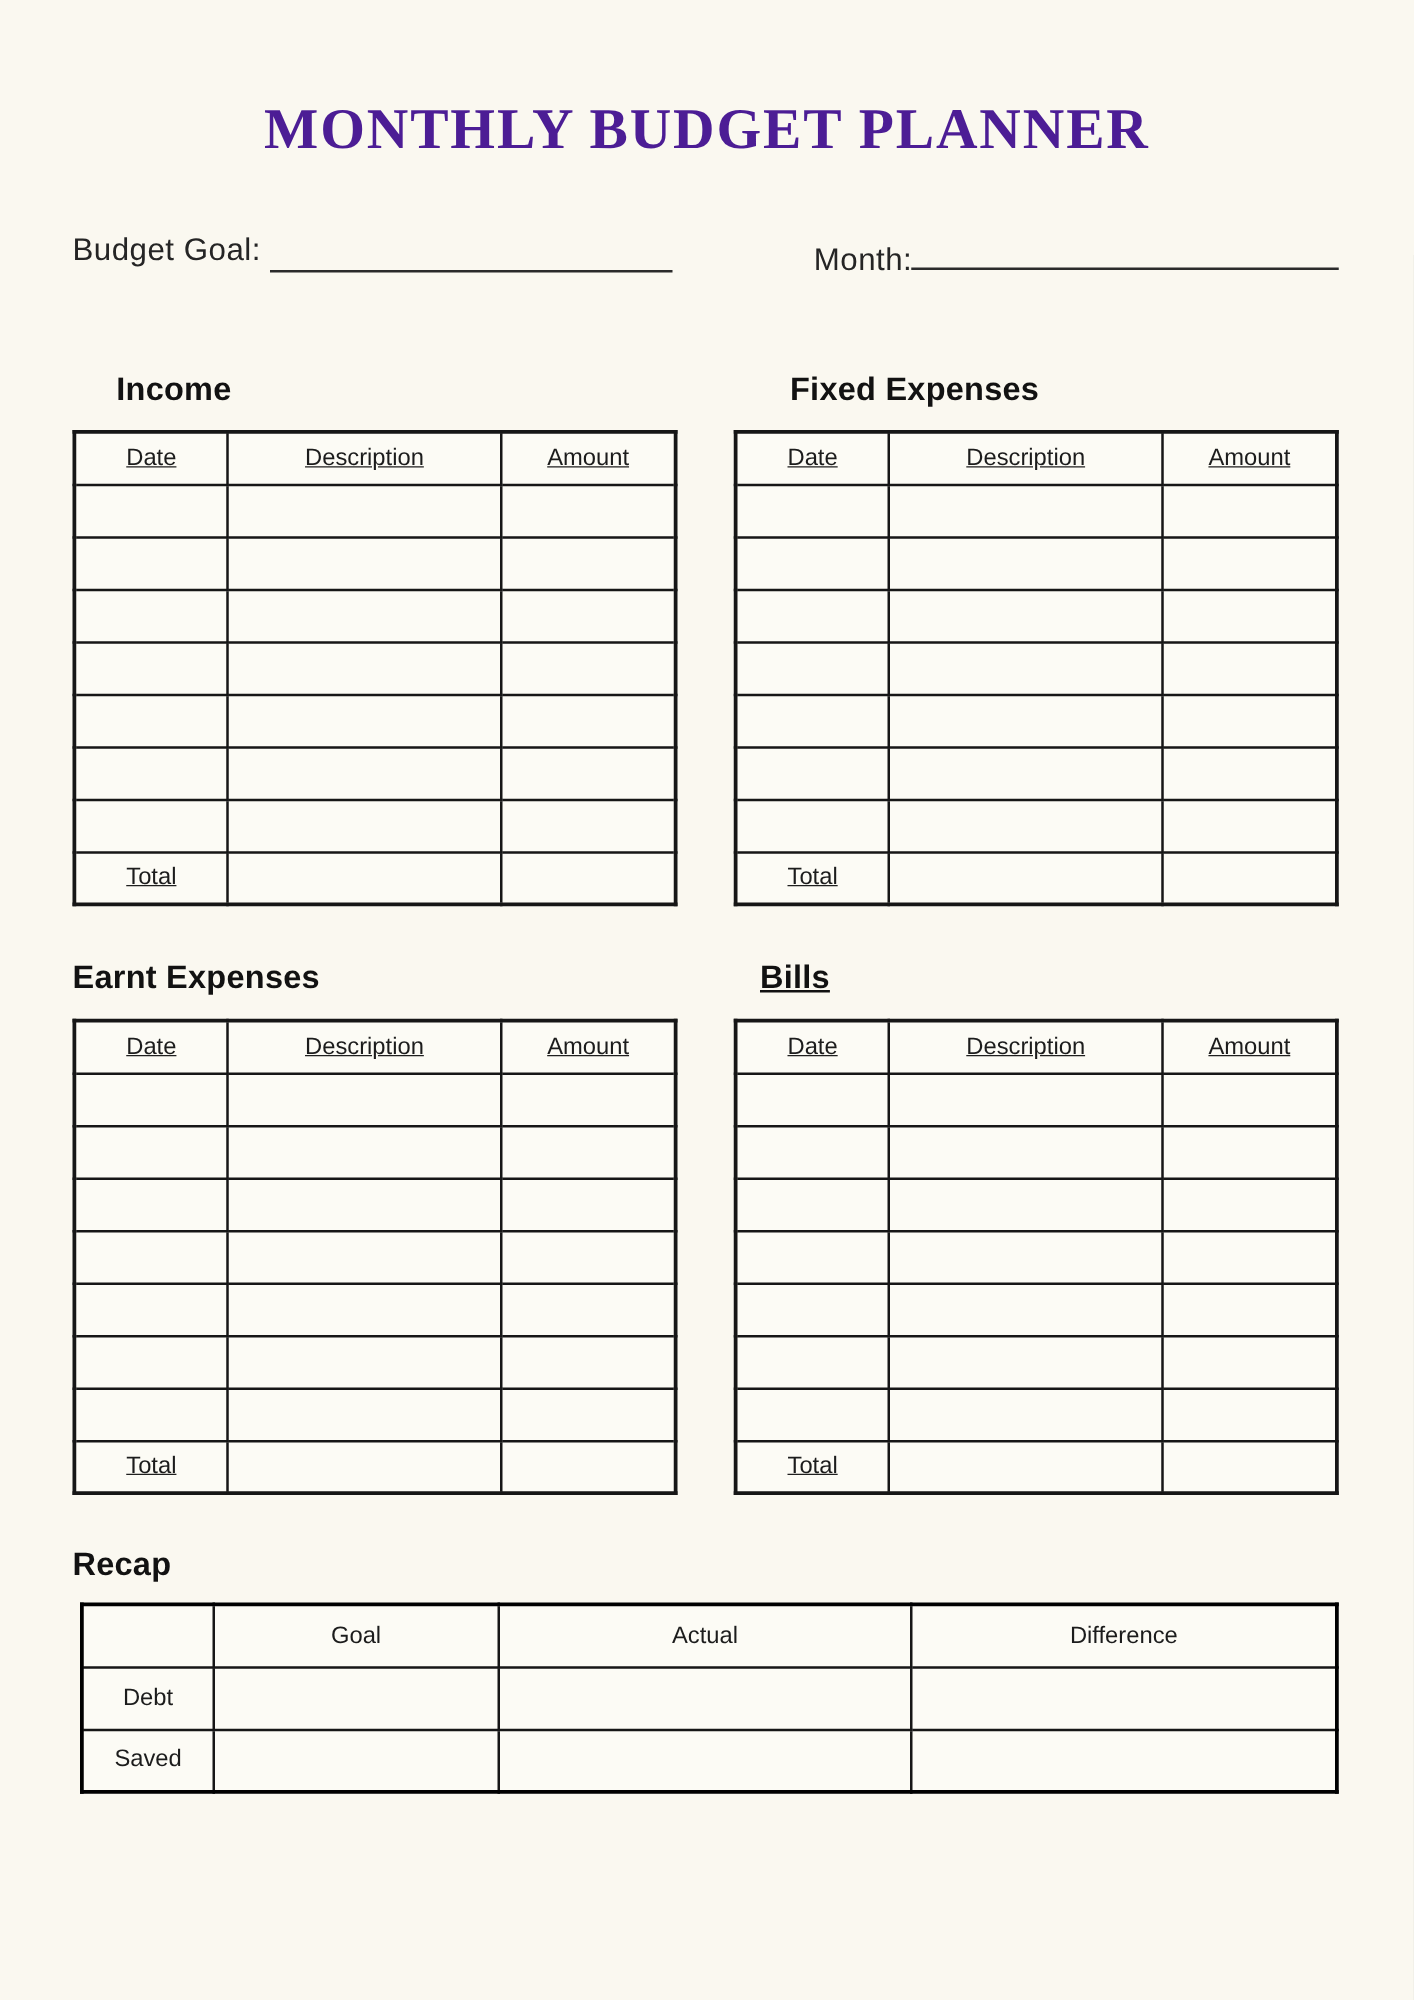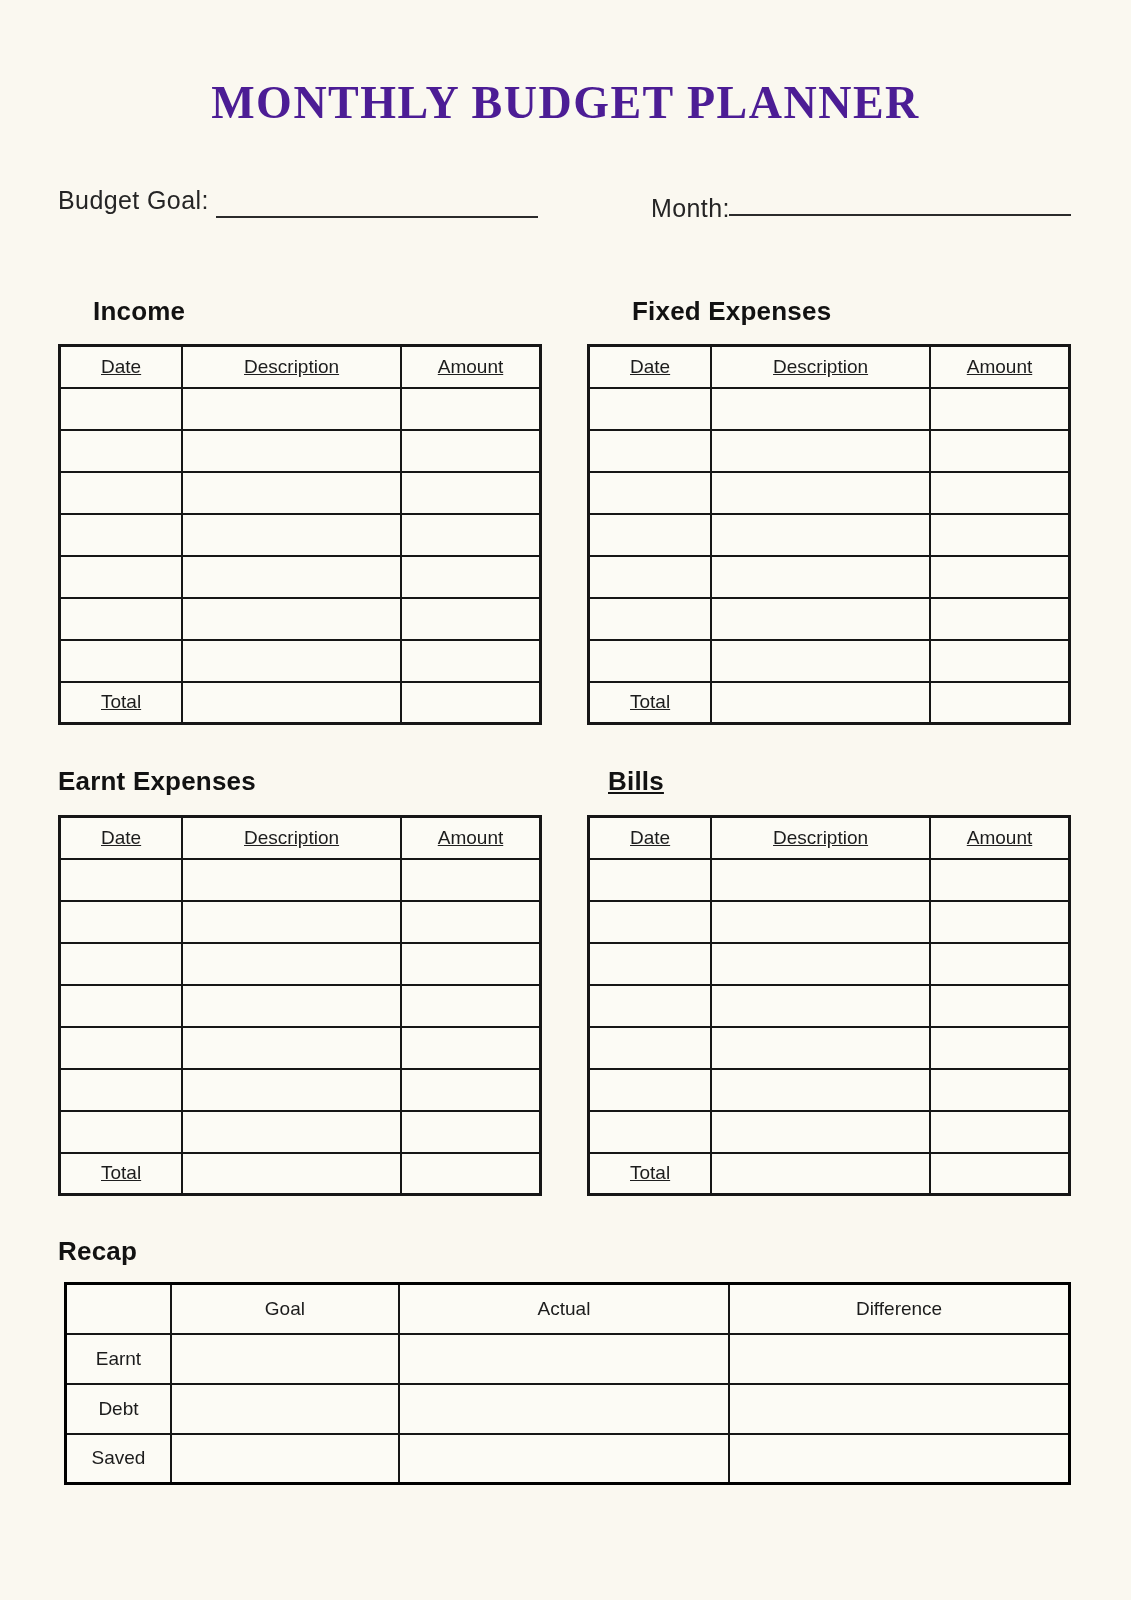--- a/index.html
+++ b/index.html
@@ -333,26 +333,20 @@
     <thead>
       <tr>
         <th></th>
         <th>Goal</th>
         <th>Actual</th>
         <th>Difference</th>
       </tr>
     </thead>
     <tbody>
       <tr>
-        <td>Earnt</td>
-        <td></td>
-        <td></td>
-        <td></td>
-      </tr>
-      <tr>
         <td>Debt</td>
         <td></td>
         <td></td>
         <td></td>
       </tr>
       <tr>
         <td>Saved</td>
         <td></td>
         <td></td>
         <td></td>

